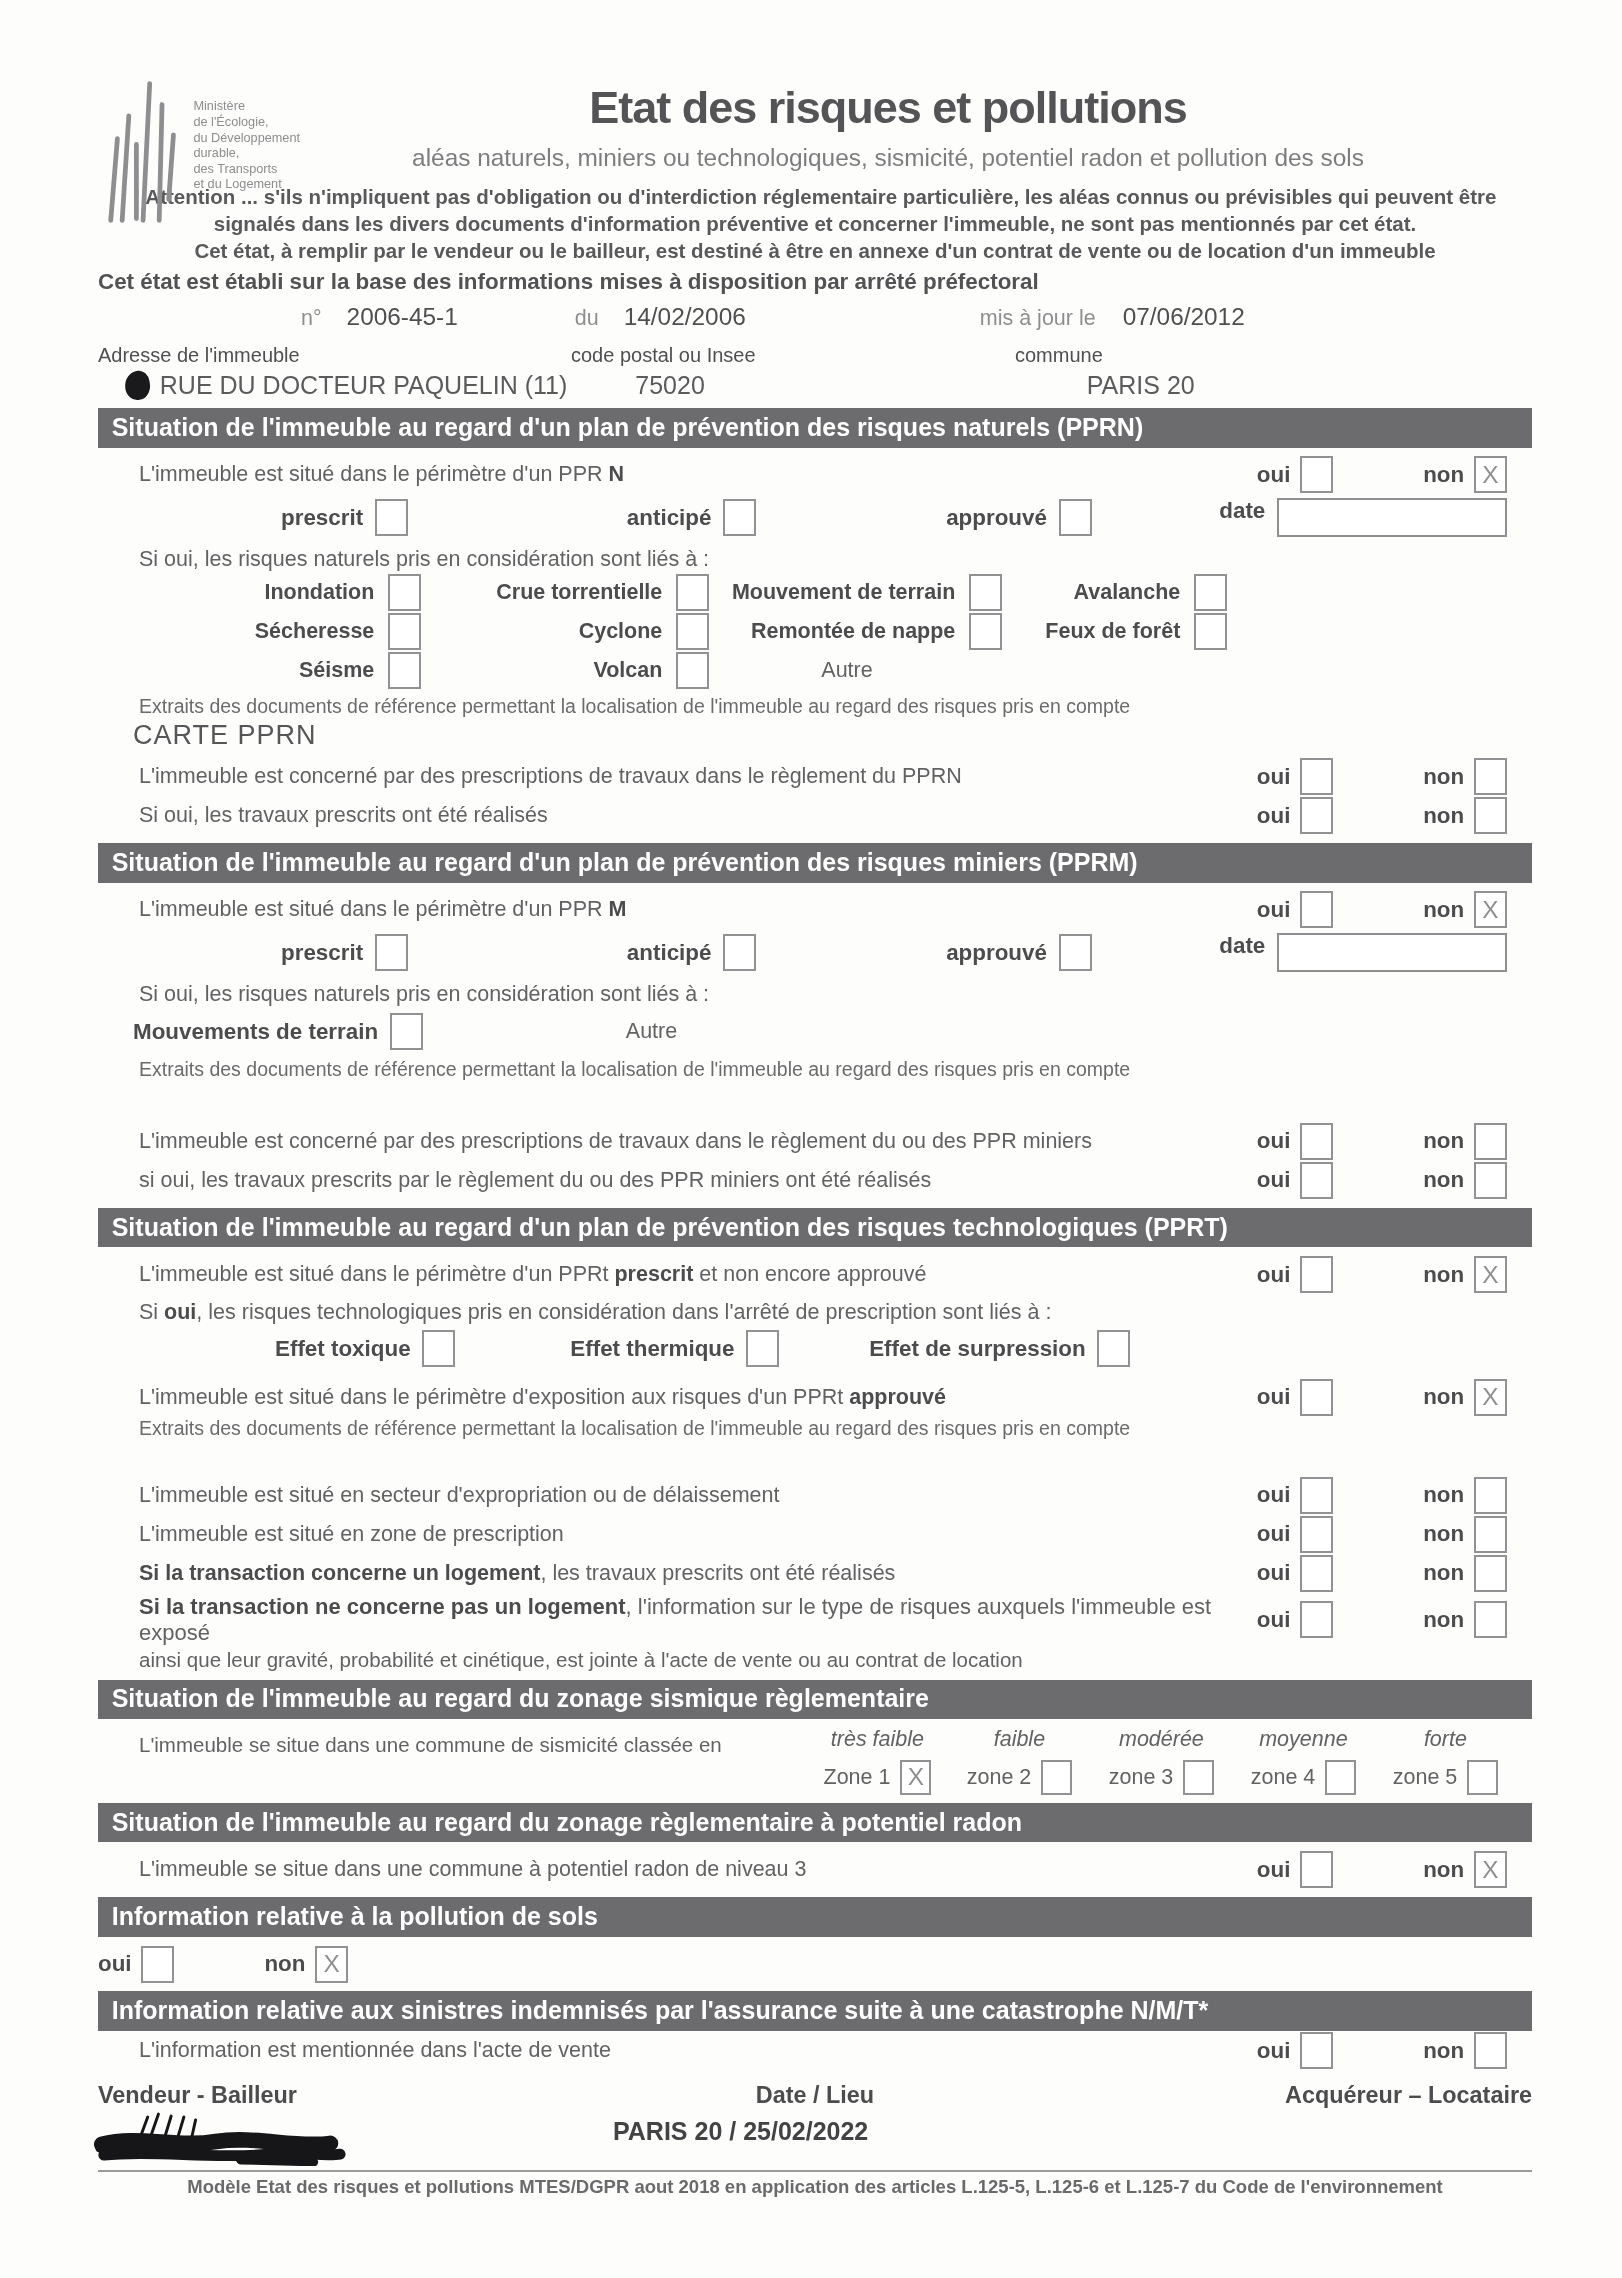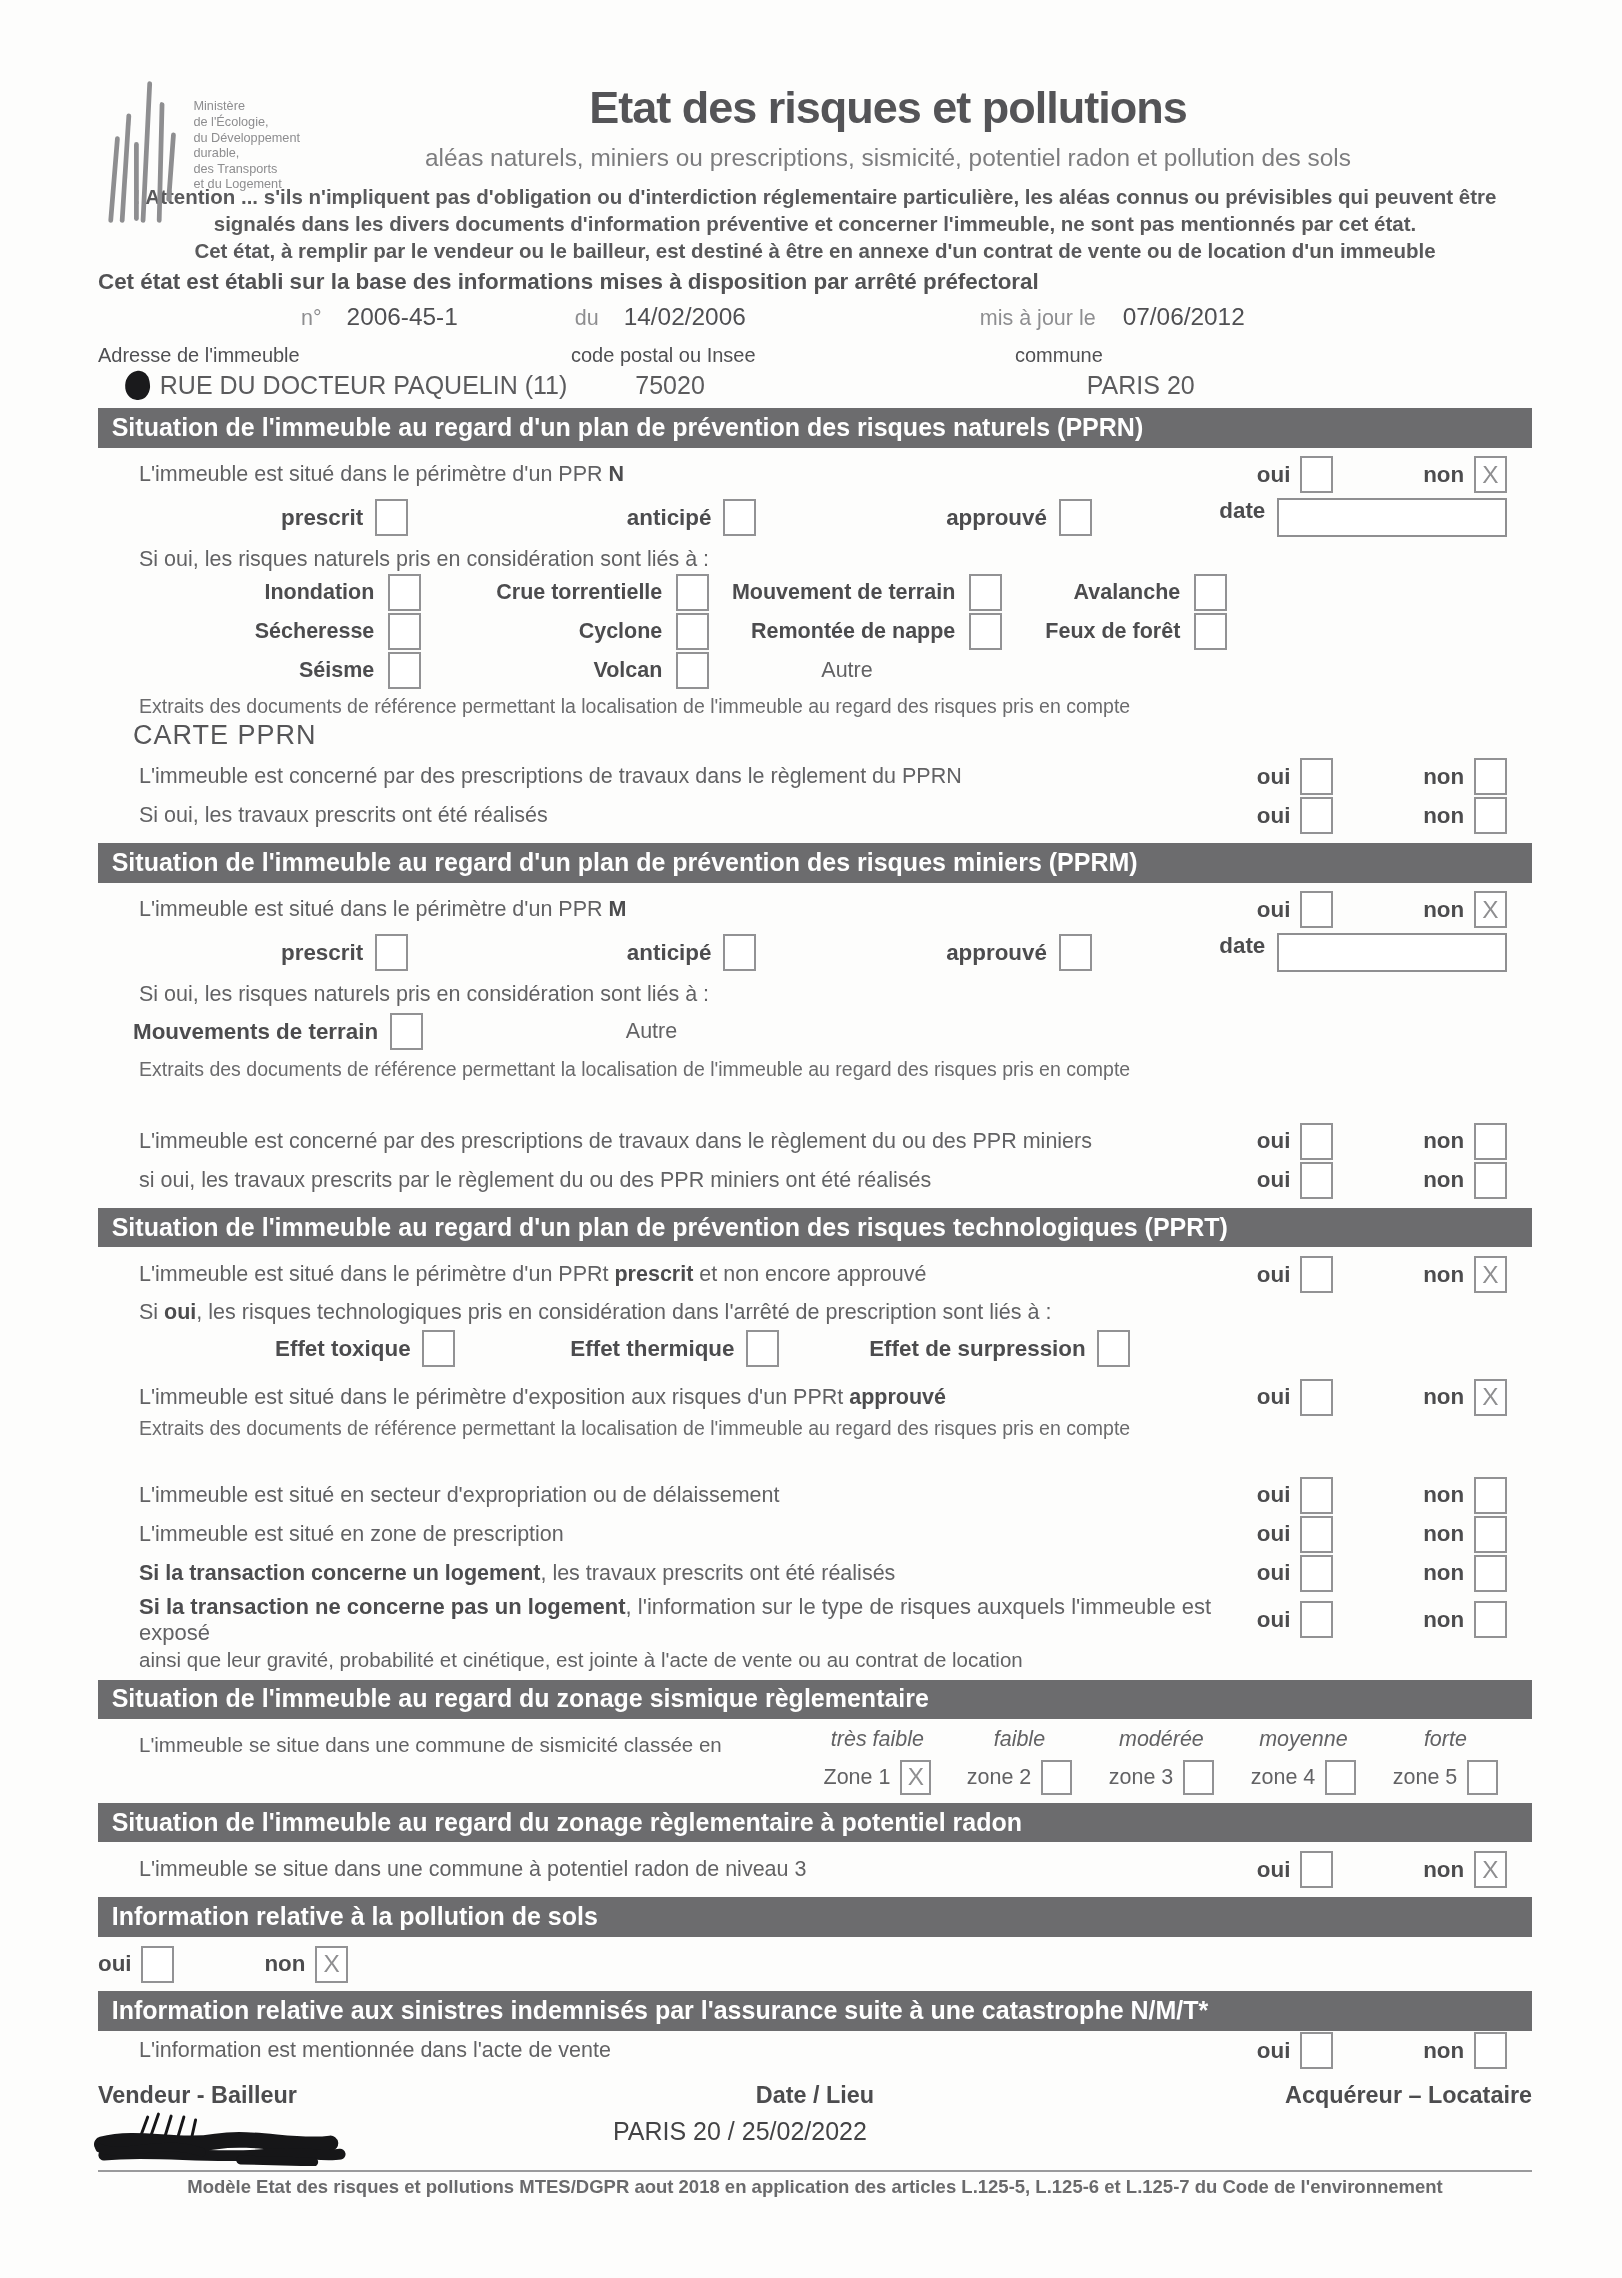--- a/index.html
+++ b/index.html
@@ -83,21 +83,21 @@
   .zname{ font-size:21.5px; color:#626264; margin-right:9.8px; }
   .zcol .cb{ width:31px; height:35px; }
 
   .footnote{ margin-top:5.9px; text-align:right; font-size:20.5px; color:#6b6b6d; padding-right:3.9px; }
 
   .sigrow{ display:flex; align-items:baseline; margin-top:11.7px; }
   .sglbl{ font-weight:bold; font-size:23.4px; color:#4c4c4e; }
   .sgleft{ flex:1; } .sgmid{ width:410px; text-align:center; } .sgright{ flex:1; text-align:right; }
   .sigline2{ position:relative; height:57px; }
   .scribble{ position:absolute; left:-3.9px; top:2px; }
-  .dateval{ position:absolute; left:515px; top:7.8px; font-weight:normal; font-size:25px; color:#434345; }
+  .dateval{ position:absolute; left:515px; top:7.8px; font-weight:bold; font-size:25px; color:#434345; }
 
   .footrule{ border:none; border-top:2px solid #9a9a9c; margin-top:3.9px; }
   .footer{ margin-top:3.9px; text-align:center; font-weight:bold; font-size:18.5px; color:#6a6a6c; }
 </style>
 </head>
 <body>
 
 <div class="page">
   <div class="content">
 
@@ -116,21 +116,21 @@
         <div>Ministère</div>
           <div>de l'Écologie,</div>
         <div>du Développement</div>
           <div>durable,</div>
         <div>des Transports</div>
           <div>et du Logement</div>
       </div>
     </div>
 
     <div class="title">Etat des risques et pollutions</div>
-    <div class="subtitle">aléas naturels, miniers ou prescriptions, sismicité, potentiel radon et pollution des sols</div>
+    <div class="subtitle">aléas naturels, miniers ou technologiques, sismicité, potentiel radon et pollution des sols</div>
     <div class="warning">! Attention ...  s'ils n'impliquent pas d'obligation ou d'interdiction réglementaire particulière, les aléas connus ou prévisibles  qui peuvent être signalés dans les divers documents d'information préventive et concerner l'immeuble, ne sont pas mentionnés par cet état.</div>
     <div class="note">Cet état, à remplir par le vendeur ou le bailleur, est destiné à être en annexe d'un contrat de vente ou de location d'un immeuble</div>
     <div class="basis">Cet état est établi sur la base des informations mises à disposition par arrêté préfectoral</div>
 
     <div class="refrow">
       <span class="reflbl" style="margin-left:203px">n°</span>
       <span class="refval" style="margin-left:25px">2006-45-1</span>
       <span class="reflbl" style="margin-left:117px">du</span>
       <span class="refval" style="margin-left:25px">14/02/2006</span>
       <span class="reflbl" style="margin-left:234px">mis à jour le</span>

